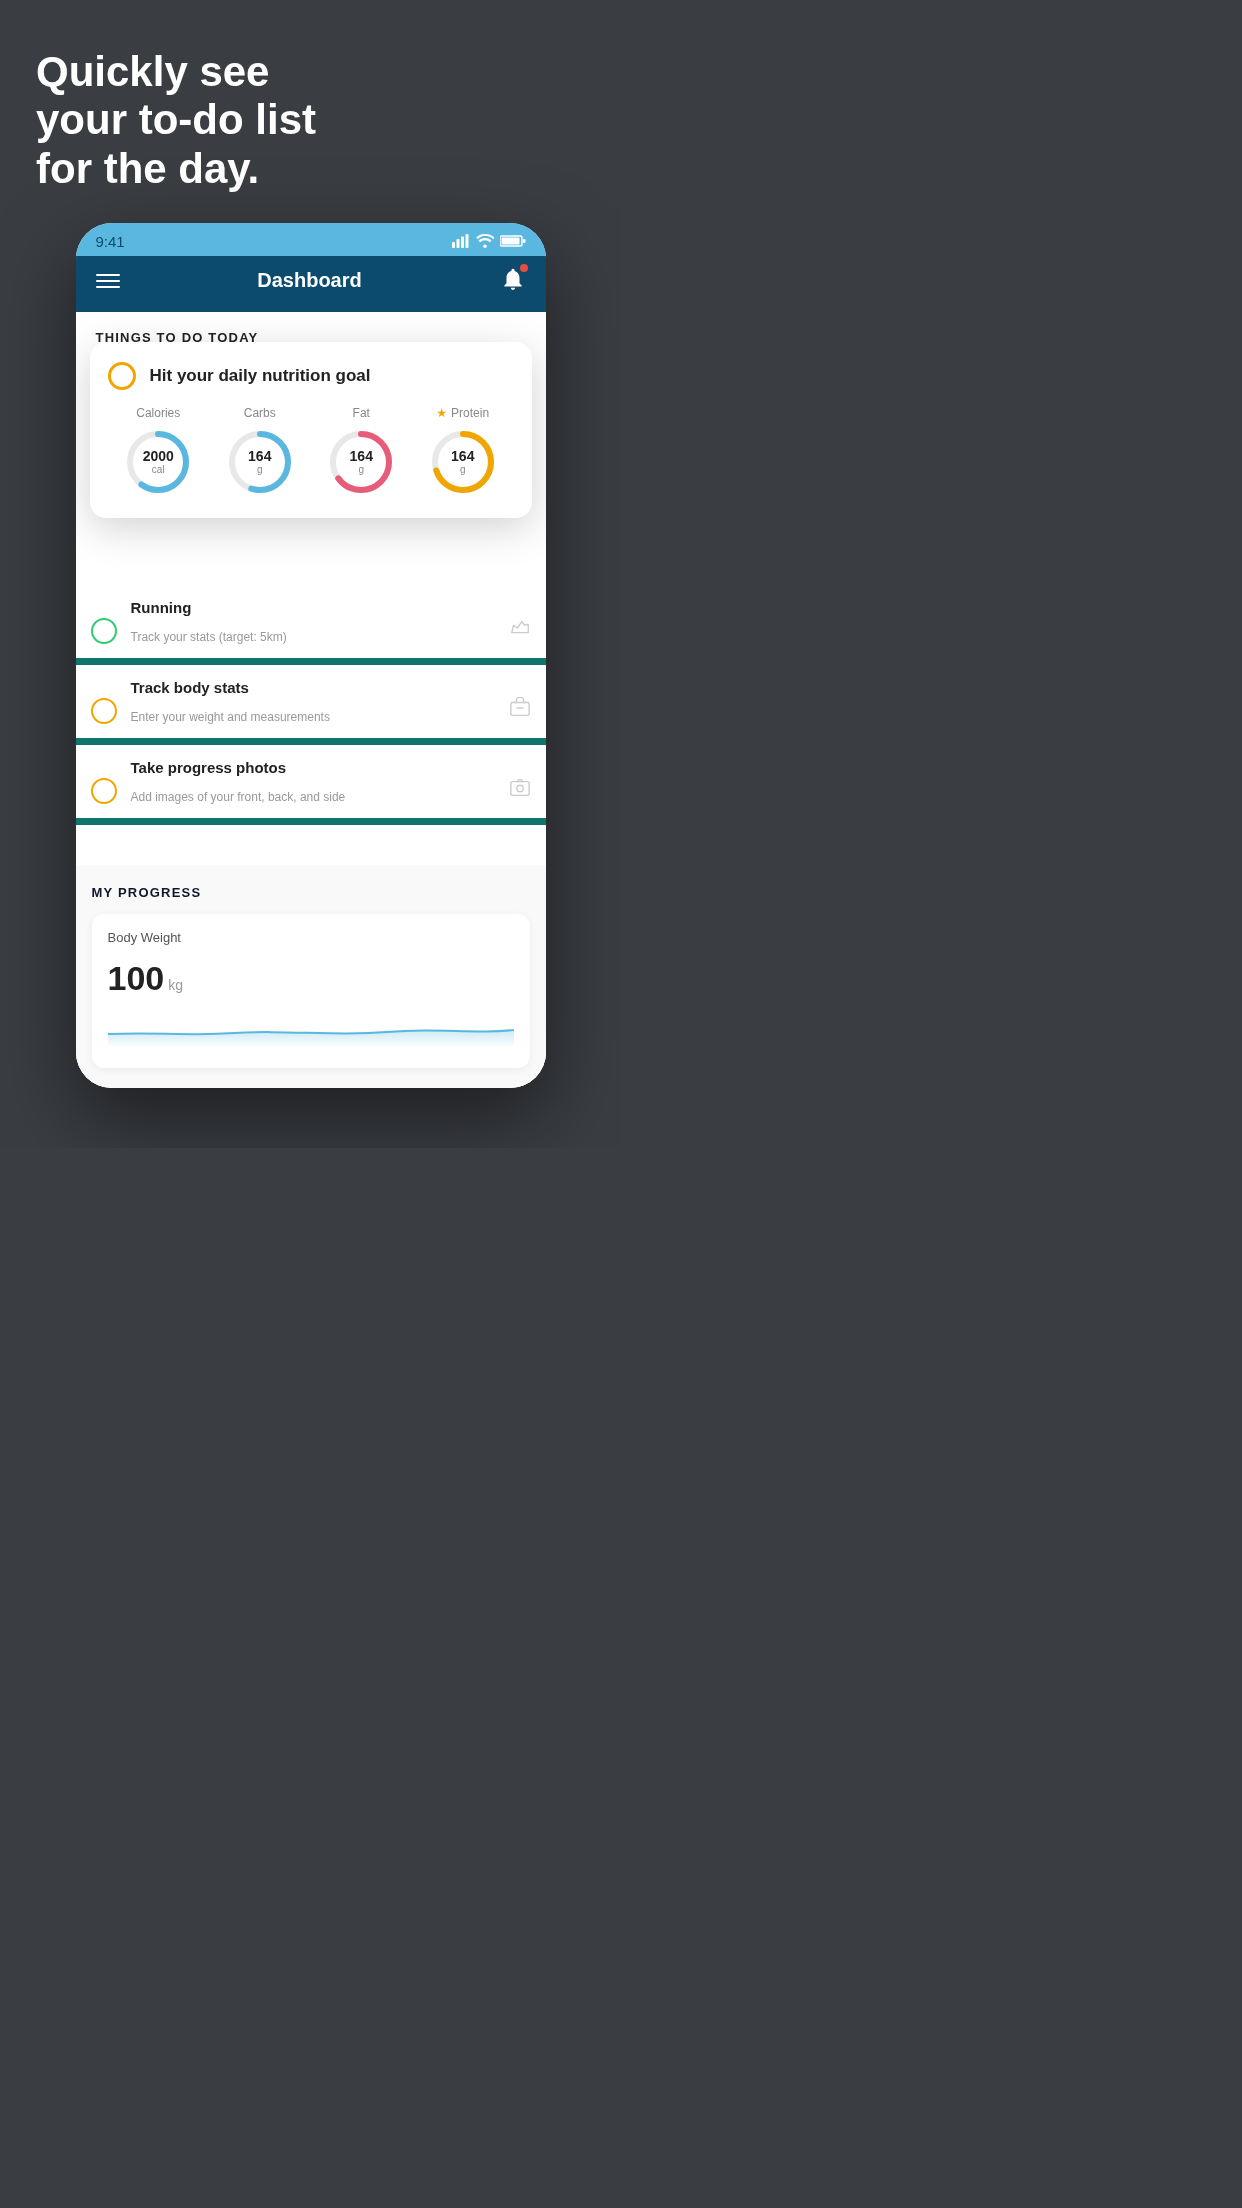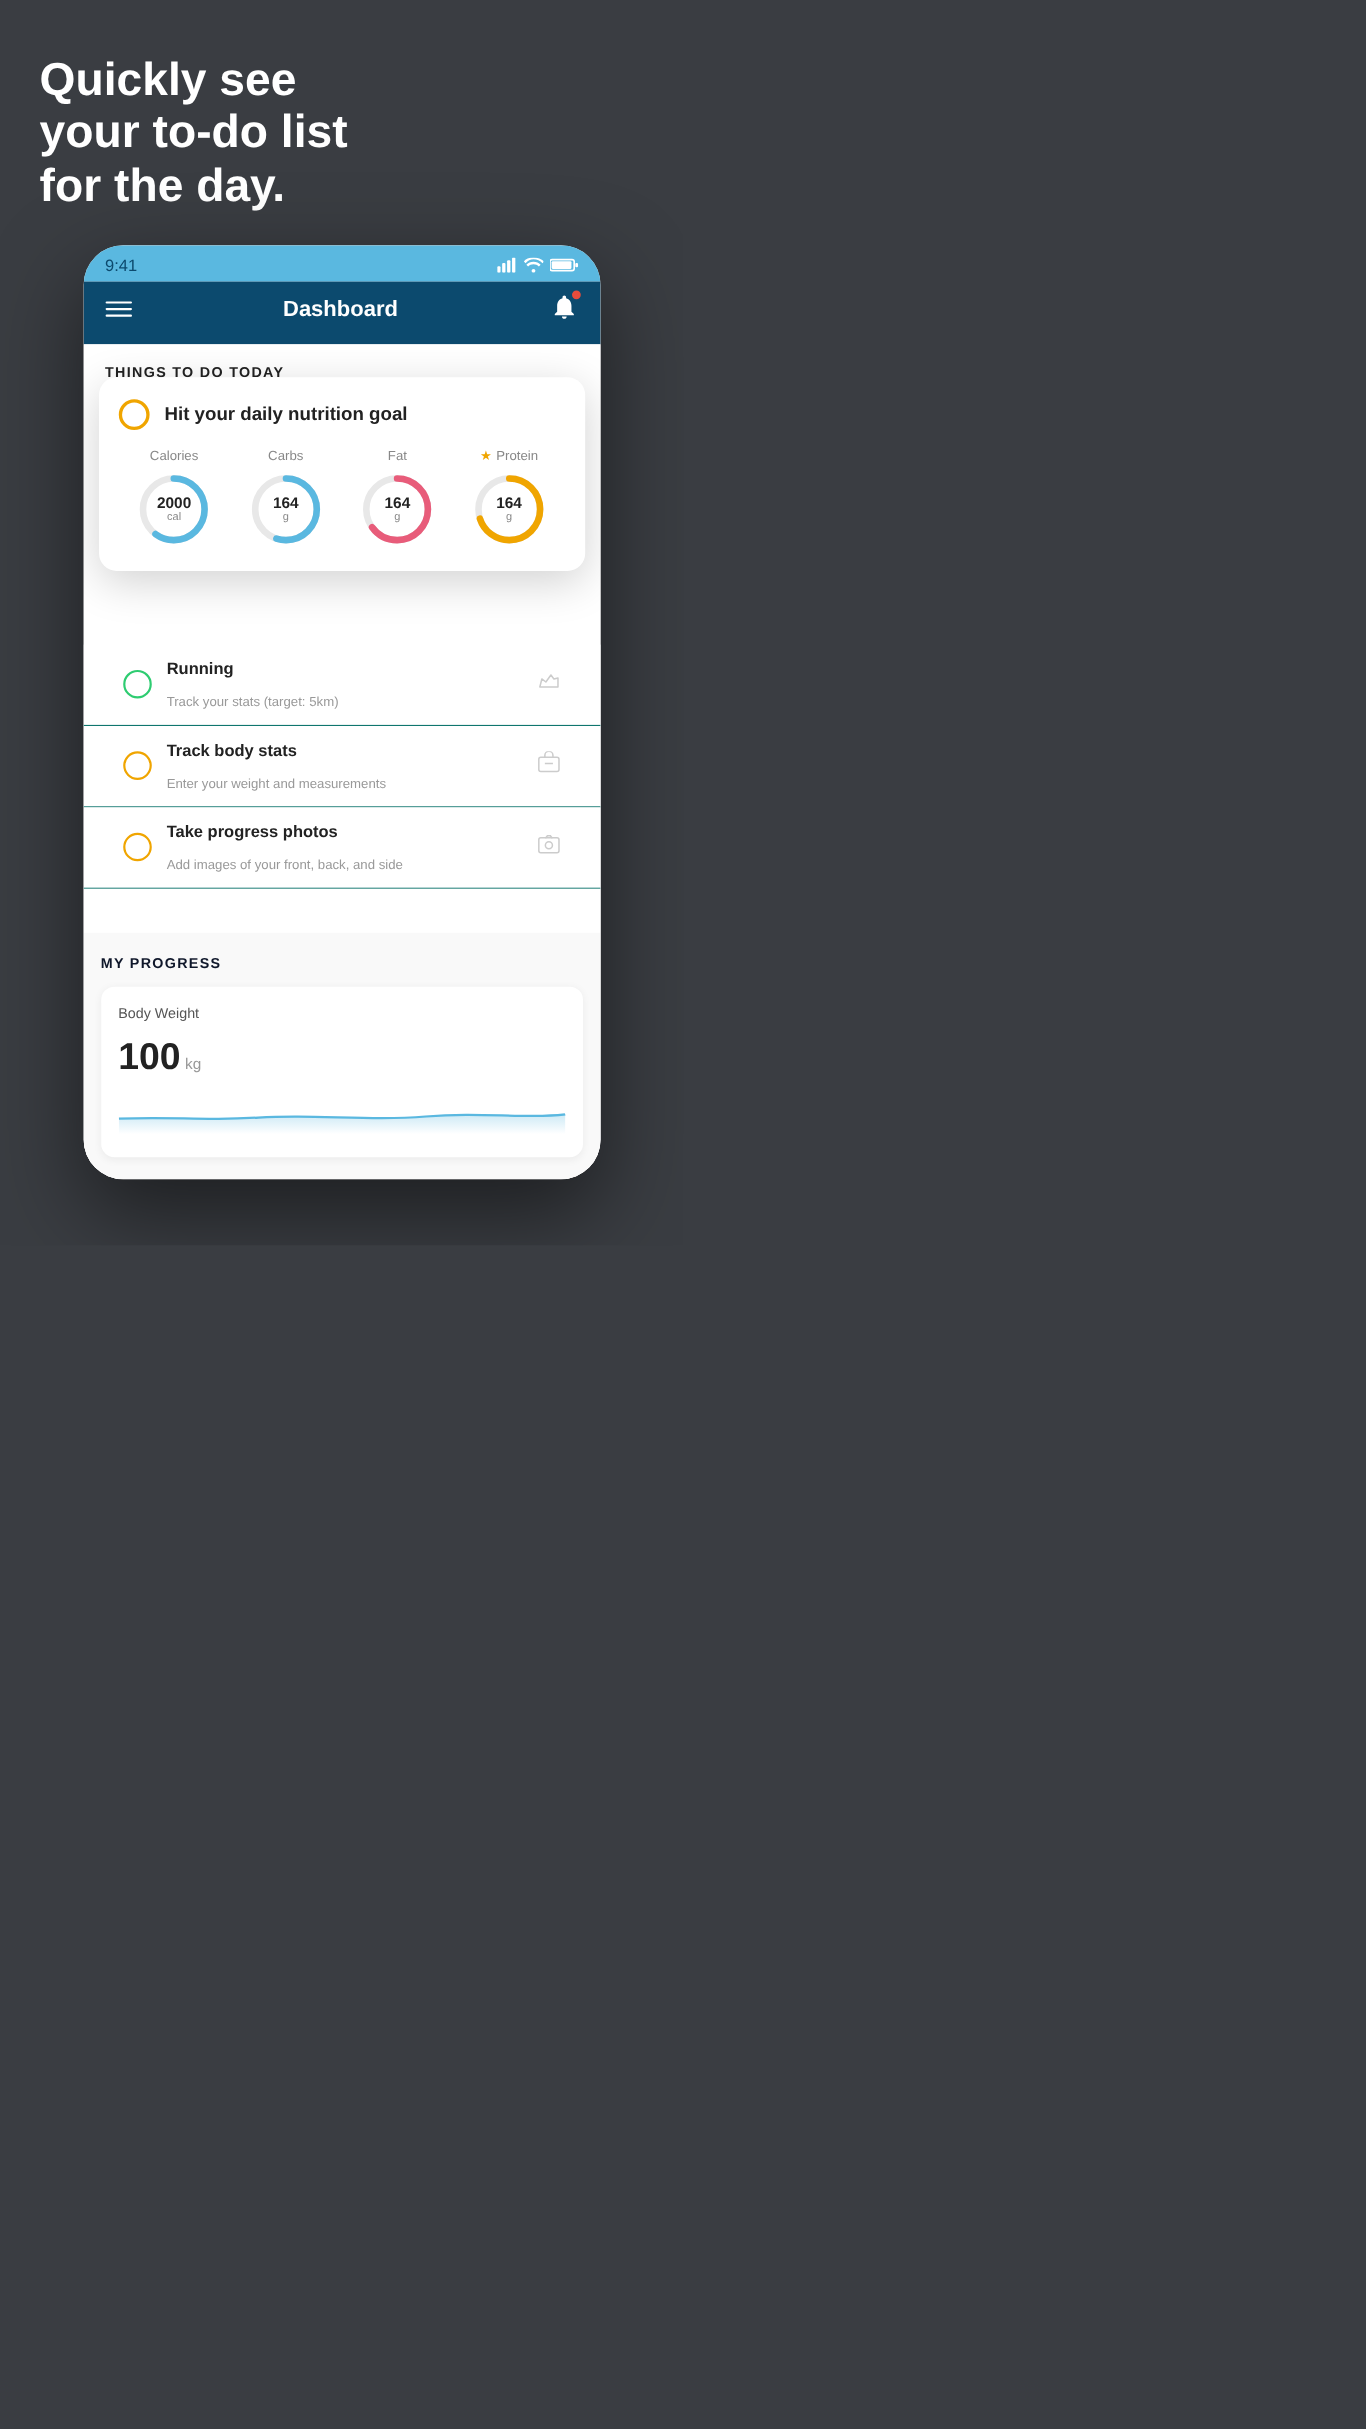--- a/index.html
+++ b/index.html
@@ -195,23 +195,23 @@
       font-size: 10px;
       color: #888;
     }
 
     
     .content-spacer {
       height: 230px;
     }
     .list-item {
       display: flex;
-      align-items: center;
-      padding: 14px 36px;
-      border-bottom: 1px solid #0f766e;
+      align-items: flex-end;
+      padding: 14px 15px;
+      border-bottom: 7px solid #0f766e;
       background: #fff;
     }
     .list-item-circle {
       width: 26px;
       height: 26px;
       border-radius: 50%;
       border: 2.5px solid;
       flex-shrink: 0;
       margin-right: 14px;
     }

